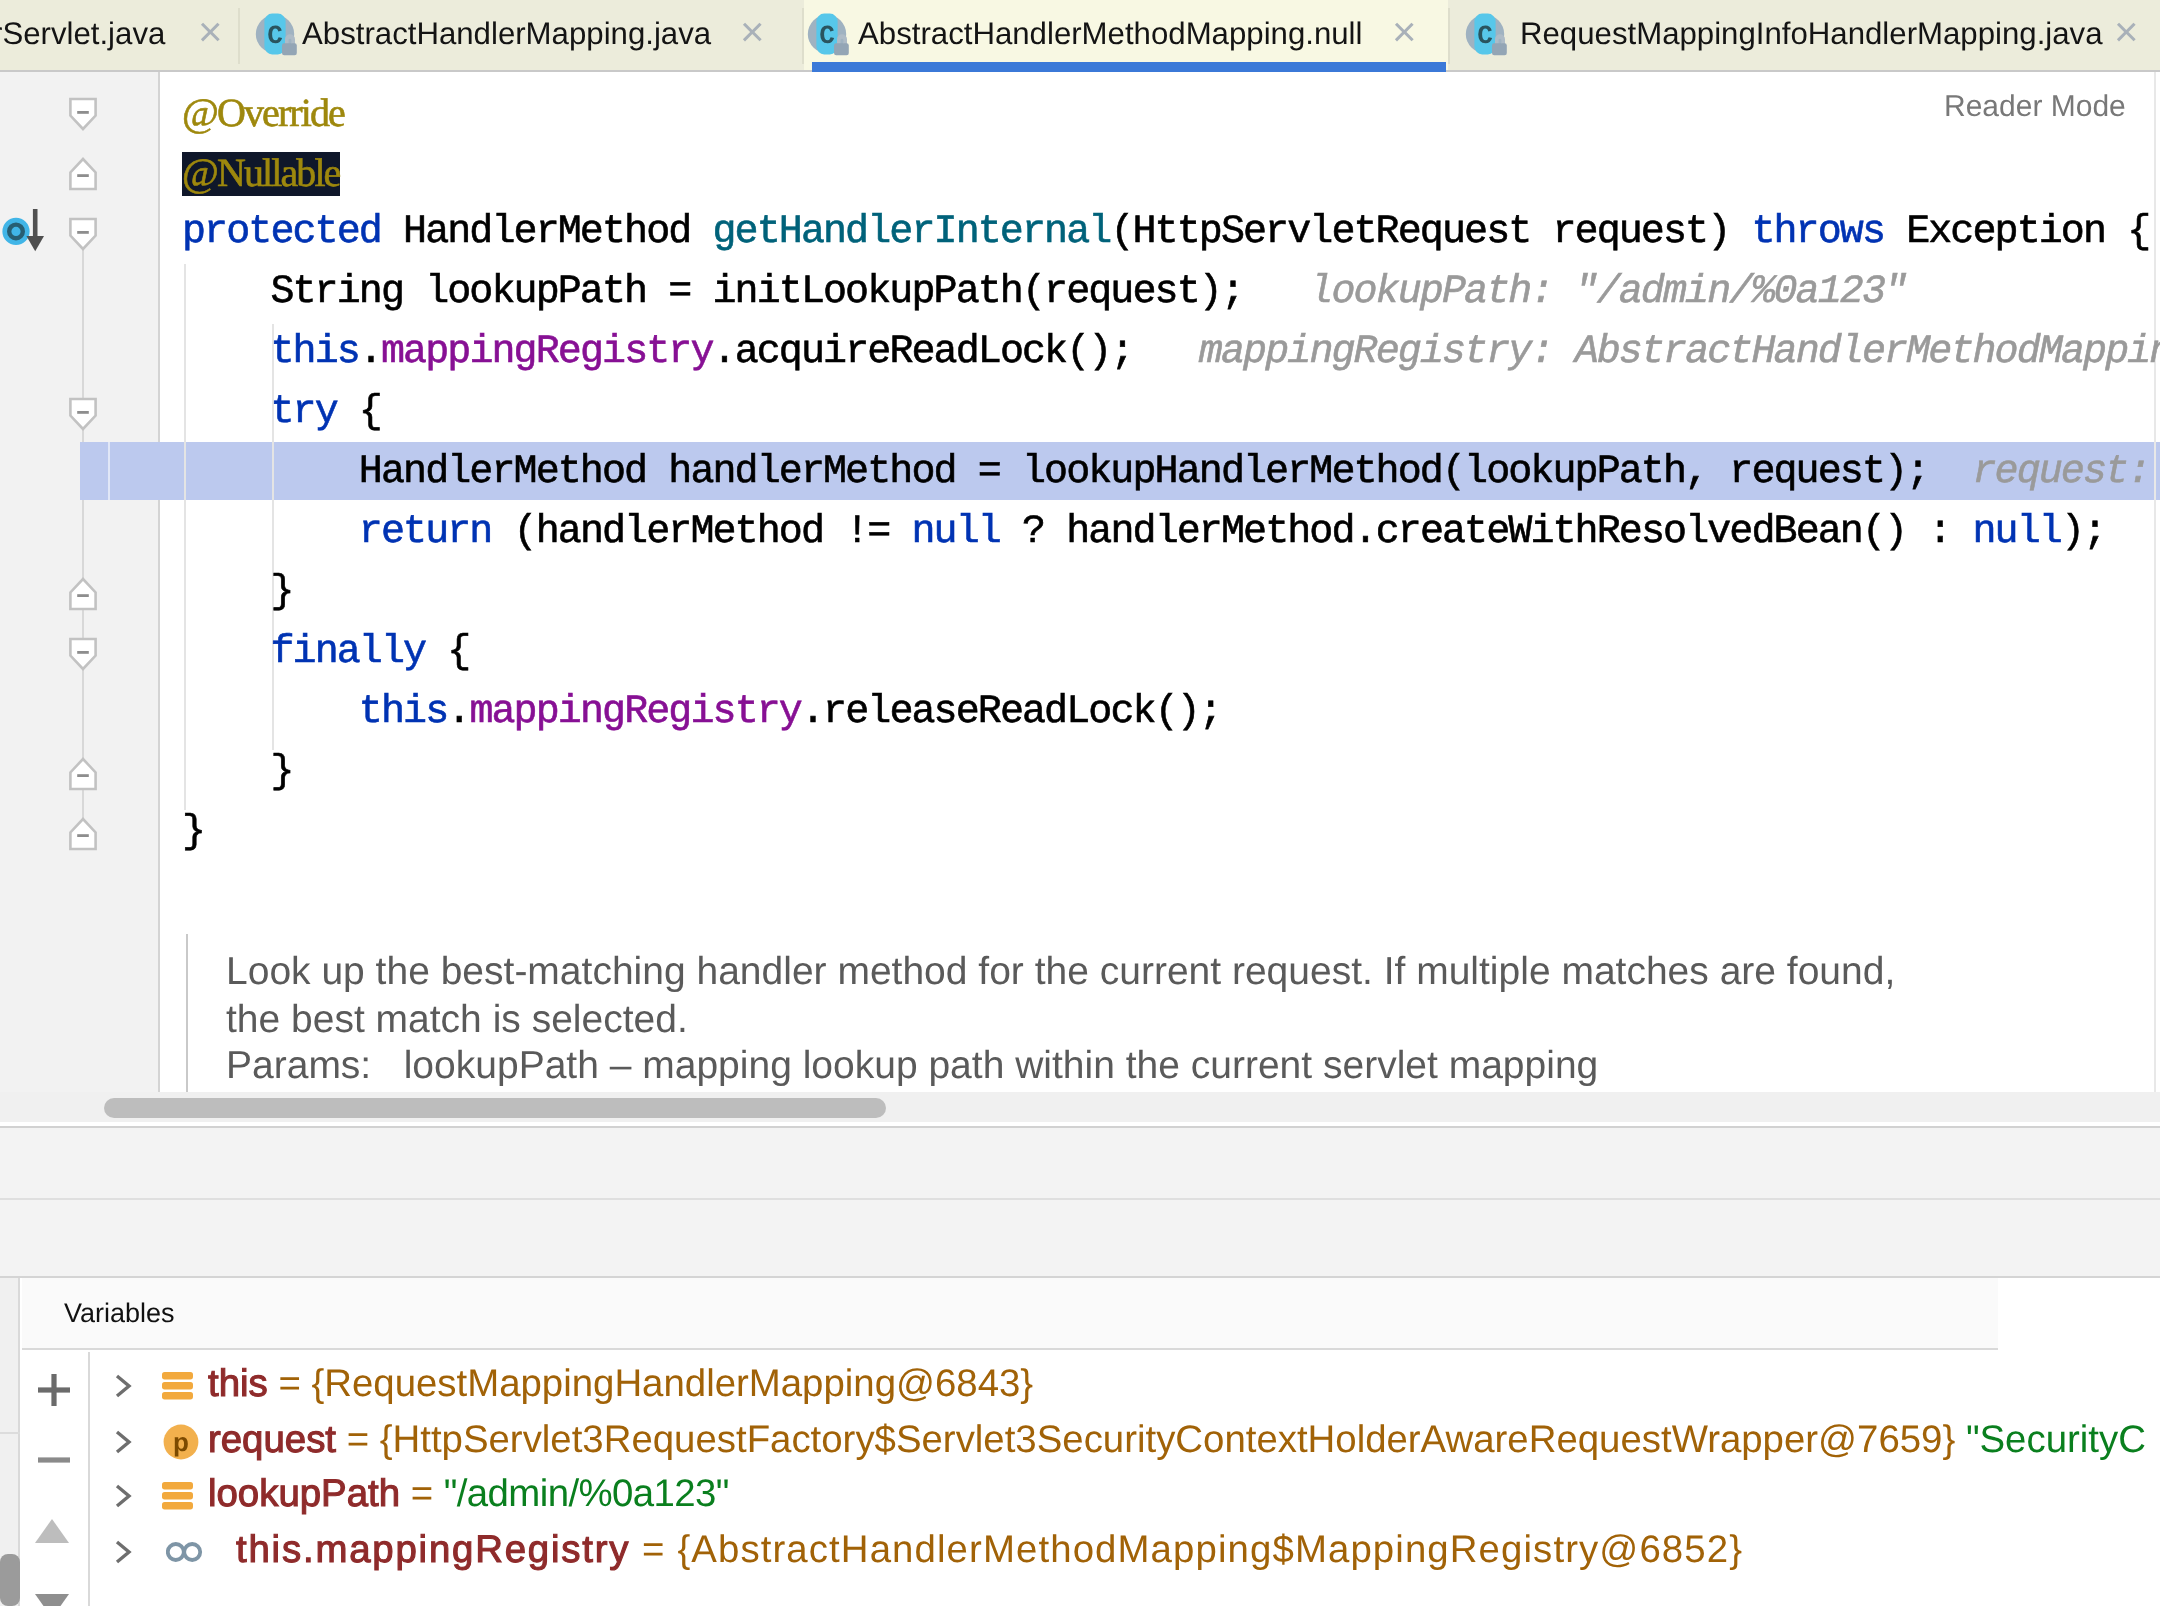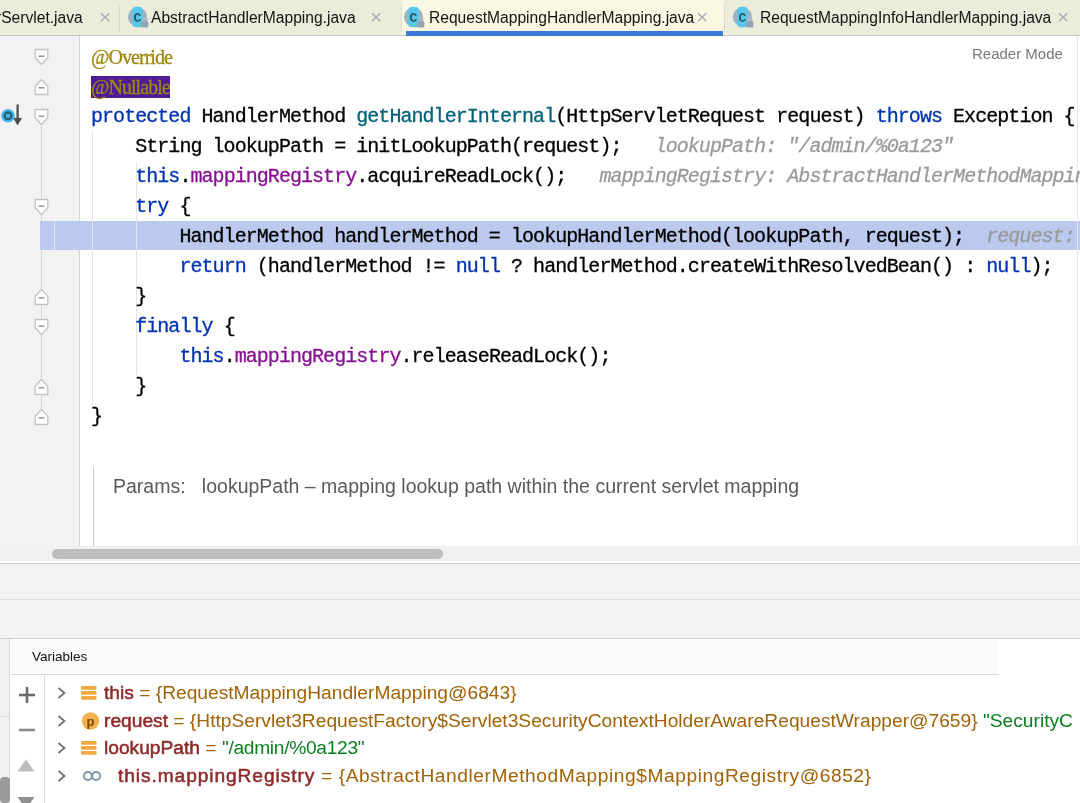--- a/index.html
+++ b/index.html
@@ -27,21 +27,21 @@
   #foldline { left:41px; top:125px; width:1px; height:285px; background:#D8D8D8; }
   #hl { left:40px; top:221px; width:1040px; height:29px; background:#BCC9EE; }
   .ig { width:1px; background:#E4E4E4; }
   #code { position:absolute; left:0; top:41.5px; width:1080px;
     font-family:"Liberation Mono", monospace; font-size:20px;
     letter-spacing:-0.95px; line-height:30px; white-space:pre;
     -webkit-text-stroke:0.3px; }
   .ln { position:absolute; left:91px; white-space:pre; }
   .kw { color:#0033B3; } .ann { color:#9E880D;font-family:Liberation Serif, serif; } .fn { color:#00627A; }
   .fld { color:#871094; } .hint { color:#9A9A9A; font-style:italic; }
-  .nul { background:#4c1d95; }
+  .nul { background:#0f172a; }
   #readermode { left:972px; top:45px; font-size:15px; color:#787878; }
 
   
   #doc { left:94px; top:475px; width:980px;
     padding-left:19px; font-size:19.5px; color:#5A5A5A; line-height:23.5px; }
   
   #sbtrack { left:0px; top:546px; width:1080px; height:15px; background:#F0F0F0; }
   #sbthumb { left:52px; top:549px; width:391px; height:10px; background:#BDBDBD; border-radius:5px; }
 
   
@@ -93,21 +93,21 @@
     <span class="tx" style="left:250px;">×</span>
   </div>
   <div class="tab" style="left:402px; width:322px;">
     <svg class="cicon" style="left:1px;" viewBox="0 0 22 22">
         <circle cx="10.5" cy="11" r="9.6" fill="#9FB2C1"></circle>
       <rect x="5.2" y="0.8" width="10.6" height="20.4" rx="3.9" fill="#57C7EA"></rect>
       <text x="10.5" y="15.7" font-family="Liberation Mono" font-size="13" font-weight="bold" fill="#2A545F" text-anchor="middle">C</text>
       <path d="M15.5 16 v-2.4 a2.5 2.5 0 0 1 5 0 V16 h-1.8 v-2.3 a0.95 0.95 0 0 0 -1.4 0 v2.3 Z" fill="#AEBBC6"></path>
       <rect x="14" y="15.6" width="7.4" height="6" rx="1.1" fill="#93A5B5"></rect>
       </svg>
-    <span class="tabtxt" style="left:27px;">RequestMappingHandlerMapping.java</span>
+    <span class="tabtxt" style="left:27px;">AbstractHandlerMethodMapping.null</span>
     <span class="tx" style="left:294px;">×</span>
   </div>
   <div class="tab" style="left:726px; width:354px;">
     <svg class="cicon" style="left:5.5px;" viewBox="0 0 22 22">
         <circle cx="10.5" cy="11" r="9.6" fill="#9FB2C1"></circle>
       <rect x="5.2" y="0.8" width="10.6" height="20.4" rx="3.9" fill="#57C7EA"></rect>
       <text x="10.5" y="15.7" font-family="Liberation Mono" font-size="13" font-weight="bold" fill="#2A545F" text-anchor="middle">C</text>
       <path d="M15.5 16 v-2.4 a2.5 2.5 0 0 1 5 0 V16 h-1.8 v-2.3 a0.95 0.95 0 0 0 -1.4 0 v2.3 Z" fill="#AEBBC6"></path>
       <rect x="14" y="15.6" width="7.4" height="6" rx="1.1" fill="#93A5B5"></rect>
       </svg>
@@ -158,20 +158,21 @@
     <div class="ln" style="top:210px;">        <span class="kw">return</span> (handlerMethod != <span class="kw">null</span> ? handlerMethod.createWithResolvedBean() : <span class="kw">null</span>);</div>
     <div class="ln" style="top:180px;">        HandlerMethod handlerMethod = lookupHandlerMethod(lookupPath, request);<span class="hint">  request:</span></div>
     <div class="ln" style="top:240px;">    }</div>
     <div class="ln" style="top:270px;">    <span class="kw">finally</span> {</div>
     <div class="ln" style="top:300px;">        <span class="kw">this</span>.<span class="fld">mappingRegistry</span>.releaseReadLock();</div>
     <div class="ln" style="top:330px;">    }</div>
     <div class="ln" style="top:360px;">}</div>
   </div>
   <div class="abs" style="left:93px; top:467px; width:1px; height:79px; background:#C9C9C9;"></div>
   <div class="abs" id="doc">
+    <div>Look up the best-matching handler method for the current request. If multiple matches are found,<br>the best match is selected.</div>
     <div style="margin-top:0px;">Params:&nbsp;&nbsp; lookupPath – mapping lookup path within the current servlet mapping</div>
   </div>
   <div class="abs" id="sbtrack"></div>
   <div class="abs" style="left:0; top:563px; width:1080px; height:1px; background:#D1D1D1;"></div>
   <div class="abs" id="sbthumb"></div>
 
   <div class="abs" id="band1"></div>
   <div class="abs" id="band2"></div>
 
   <div class="abs" id="vars"></div>

